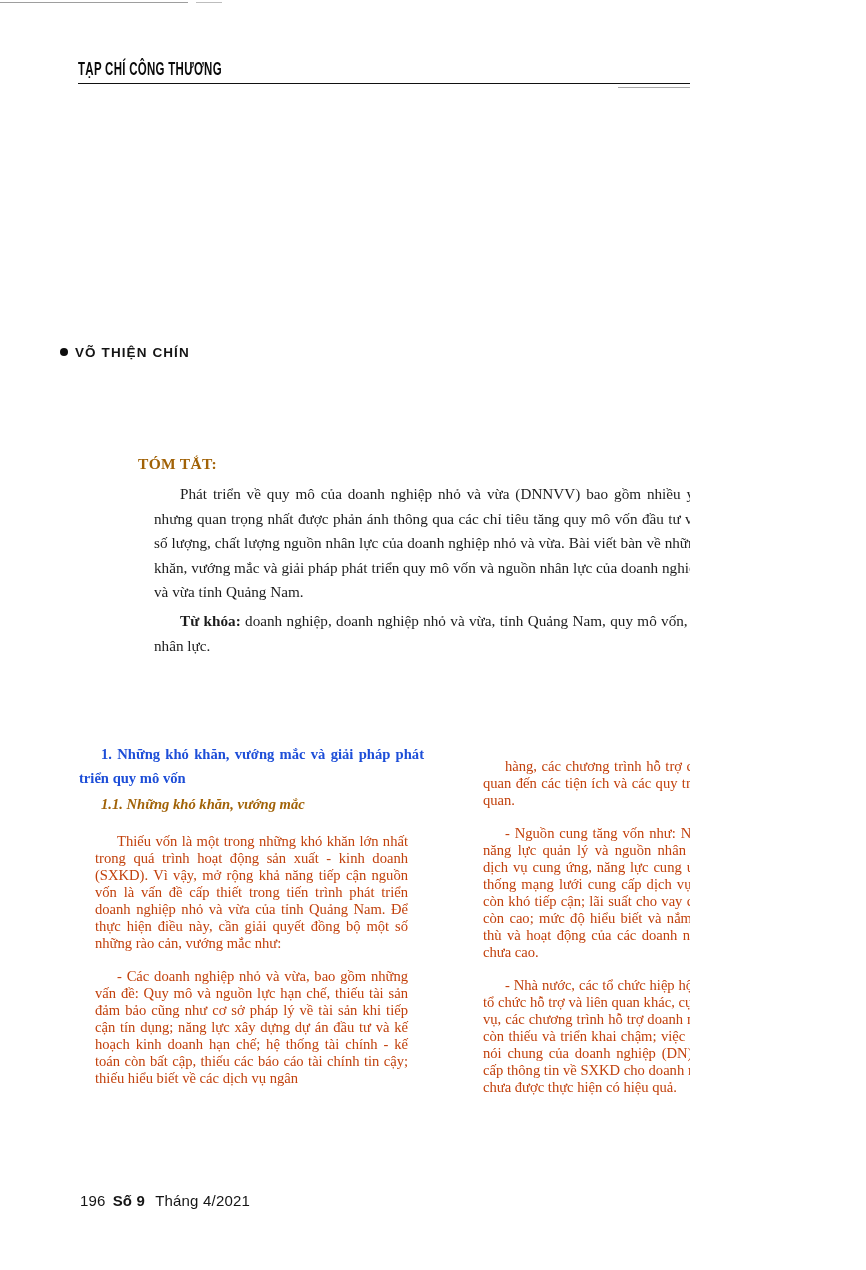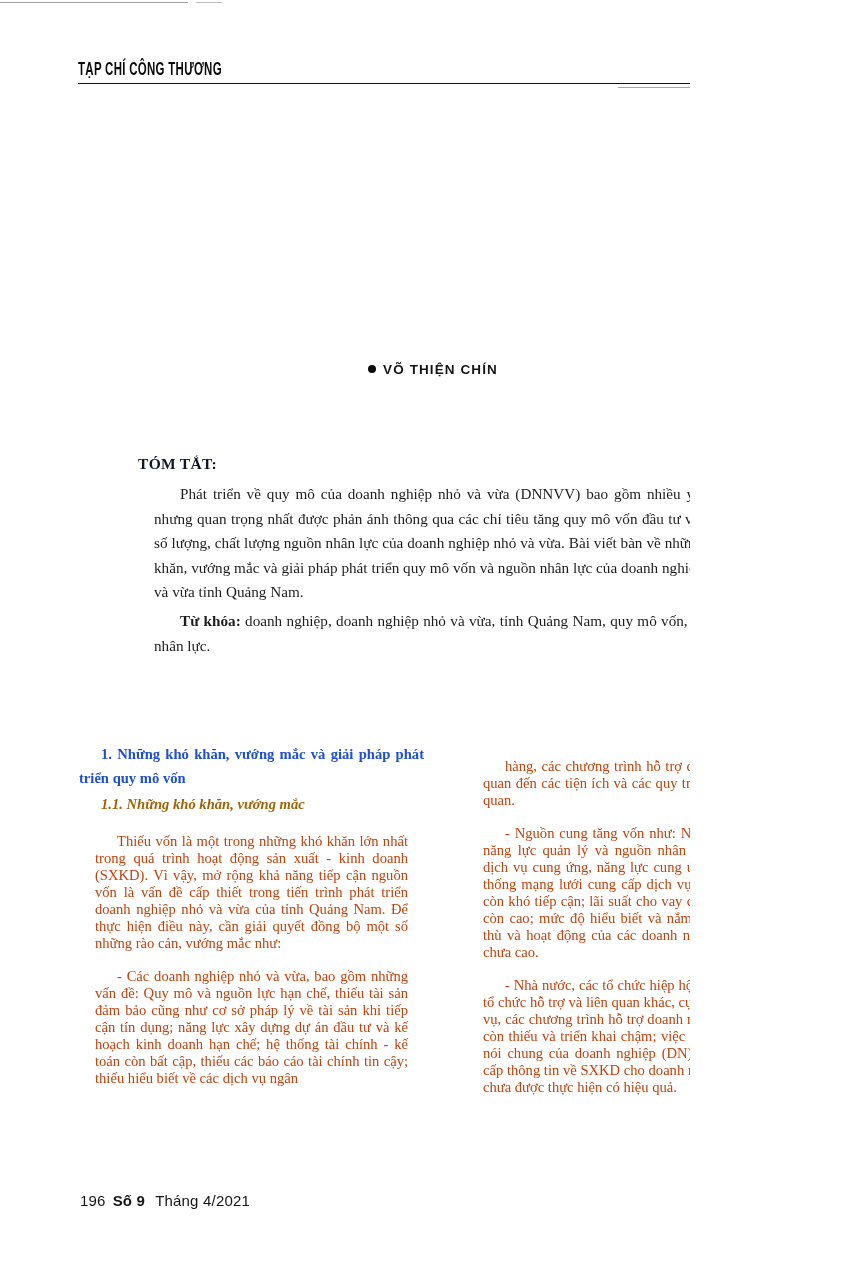--- a/index.html
+++ b/index.html
@@ -87,23 +87,23 @@
     line-height: 45px;
     letter-spacing: .6px;
     color: #090909;
     white-space: nowrap;
   }
 
   
   .author-block {
     position: absolute;
     left: 60px;
-    top: 360px;
+    top: 343px;
     width: 746px;
-    text-align: center;
+    text-align: left;
   }
   .author-line {
     font-family: "Liberation Sans", "DejaVu Sans", sans-serif;
     font-size: 13.5px;
     font-weight: 600;
     letter-spacing: 1.1px;
     color: #141414;
     display: inline-block;
   }
   .author-bullet {
@@ -122,21 +122,21 @@
     left: 138px;
     top: 455px;
     width: 592px;
   }
   .abstract-heading {
     font-family: "Liberation Serif", "DejaVu Serif", serif;
     font-weight: 700;
     font-size: 15.5px;
     letter-spacing: .3px;
     margin-bottom: 9px;
-    color: #0f172a;
+    color: #a16207;
   }
   .abstract-para {
     font-size: 15.2px;
     line-height: 24.6px;
     text-align: justify;
     text-indent: 26px;
     margin: 0 0 4px 16px;
     color: #1c1c1c;
   }
   .abstract-para .kw {

